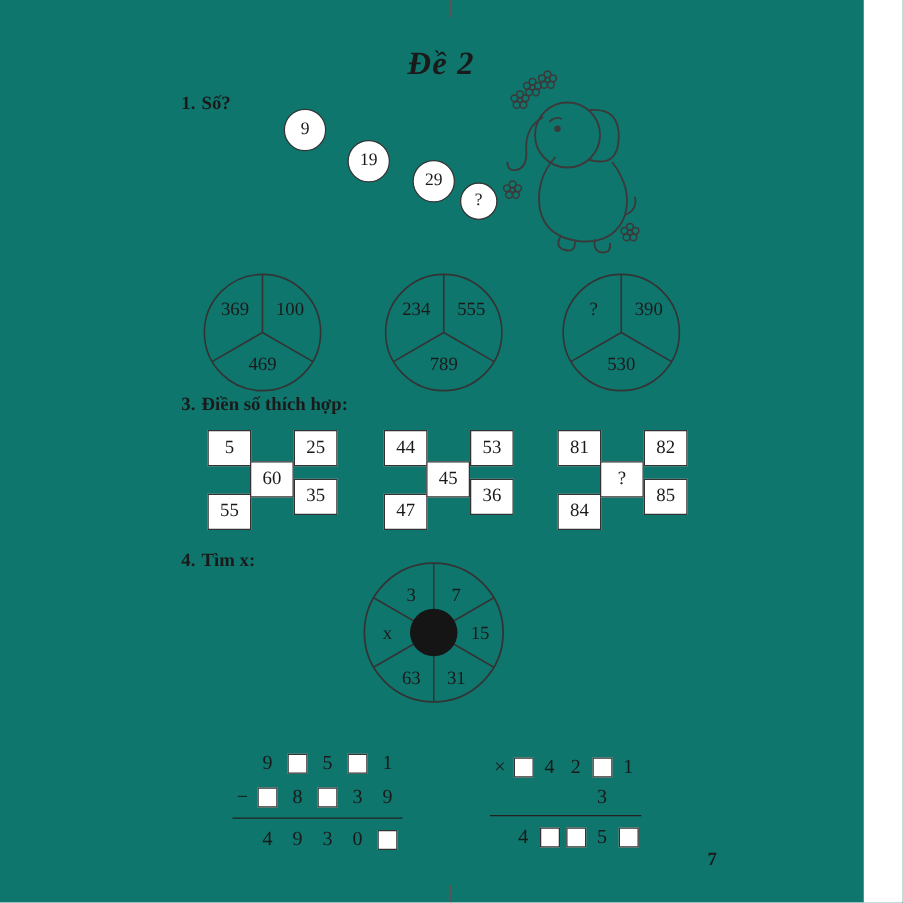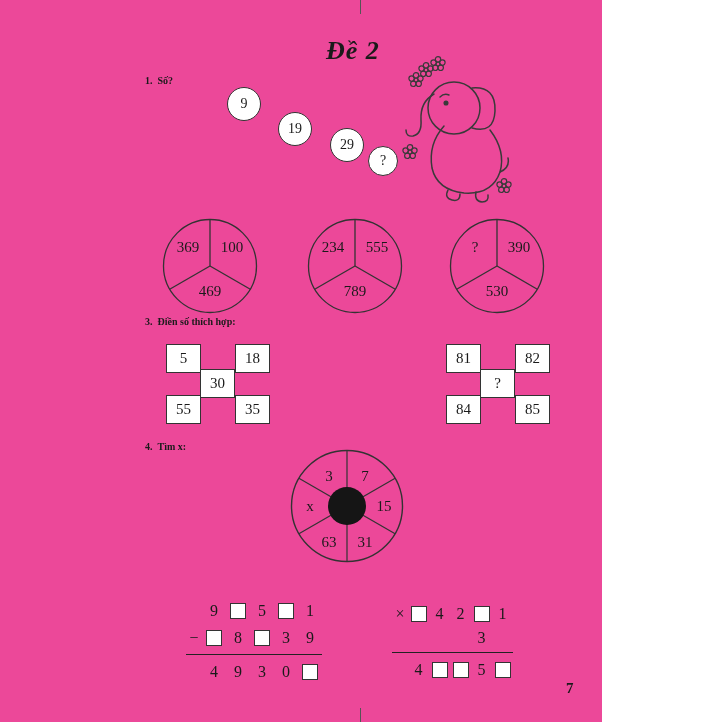--- a/index.html
+++ b/index.html
@@ -1,40 +1,40 @@
 <!DOCTYPE html>
 <html lang="vi"><head>
 <meta charset="utf-8">
 <style>
   * { margin:0; padding:0; box-sizing:border-box; }
   html,body { width:722px; height:722px; background:#ffffff; }
   body { font-family:"Liberation Serif","DejaVu Serif",serif; color:#1a1a1a; }
-  .page { position:relative; width:602px; height:722px; background:#ec4899; overflow:hidden; }
+  .page { position:relative; width:691px; height:722px; background:#0f766e; overflow:hidden; }
 
   .crop { position:absolute; left:360px; width:1px; height:14px; background:#555; }
   .crop.top { top:0; }
   .crop.bottom { bottom:0; }
 
   .title { position:absolute; left:326px; top:36px; font-size:26px; font-weight:bold; font-style:italic; letter-spacing:1px; }
 
-  .q-head { position:absolute; font-size:10px; font-weight:bold; white-space:nowrap; }
+  .q-head { position:absolute; font-size:15px; font-weight:bold; white-space:nowrap; }
   .q-head .q-num { margin-right:5px; }
 
   .num-circle { position:absolute; border:1.4px solid #333; border-radius:50%;
                 display:flex; align-items:center; justify-content:center; font-size:14px; background:#fff; }
 
   svg.diagram { position:absolute; }
   .split circle, .split line { stroke:#333; stroke-width:1.3; fill:none; }
   .split text, .wheel text { font-family:"Liberation Serif","DejaVu Serif",serif; font-size:15px; fill:#1a1a1a; text-anchor:middle; }
 
   .plus-grid { position:absolute; width:104px; height:80px; }
   .cellbox { position:absolute; width:35px; height:29px; border:1.3px solid #333; background:#fff;
              display:flex; align-items:center; justify-content:center; font-size:15px; }
   .cb-tl { left:0; top:0; } .cb-tr { right:0; top:0; }
-  .cb-bl { left:0; bottom:0; } .cb-br { right:0; bottom:0;margin-left:36px; }
+  .cb-bl { left:0; bottom:0; } .cb-br { right:0; bottom:12px;margin-left:36px; }
   .cb-c  { left:34px; top:25px; z-index:2; }
 
   .wheel .outer { stroke:#333; stroke-width:1.4; fill:none; }
   .wheel line { stroke:#333; stroke-width:1.2; }
   .wheel .hub { fill:#151515; stroke:none; }
 
   .arith { position:absolute; }
   .arith .row { display:flex; height:27px; align-items:center; }
   .arith .row.short { height:22px; }
   .arith .op { width:16px; text-align:center; font-size:16px; }
@@ -133,26 +133,33 @@
     <text x="70" y="34">390</text>
     <text x="48" y="78">530</text>
   </svg>
 
   <div class="q-head" style="left:145px;top:316px">
     <span class="q-num">3.</span><span>Điền số thích hợp:</span>
   </div>
 
   <div class="plus-grid" style="left:166px;top:344px">
     <div class="cellbox cb-tl">5</div>
-    <div class="cellbox cb-tr">18</div>
-    <div class="cellbox cb-c">30</div>
+    <div class="cellbox cb-tr">25</div>
+    <div class="cellbox cb-c">60</div>
     <div class="cellbox cb-bl">55</div>
     <div class="cellbox cb-br">35</div>
   </div>
 
+  <div class="plus-grid" style="left:307px;top:344px">
+    <div class="cellbox cb-tl">44</div>
+    <div class="cellbox cb-tr">53</div>
+    <div class="cellbox cb-c">45</div>
+    <div class="cellbox cb-bl">47</div>
+    <div class="cellbox cb-br">36</div>
+  </div>
 
   <div class="plus-grid" style="left:446px;top:344px">
     <div class="cellbox cb-tl">81</div>
     <div class="cellbox cb-tr">82</div>
     <div class="cellbox cb-c">?</div>
     <div class="cellbox cb-bl">84</div>
     <div class="cellbox cb-br">85</div>
   </div>
 
   <div class="q-head" style="left:145px;top:441px">

